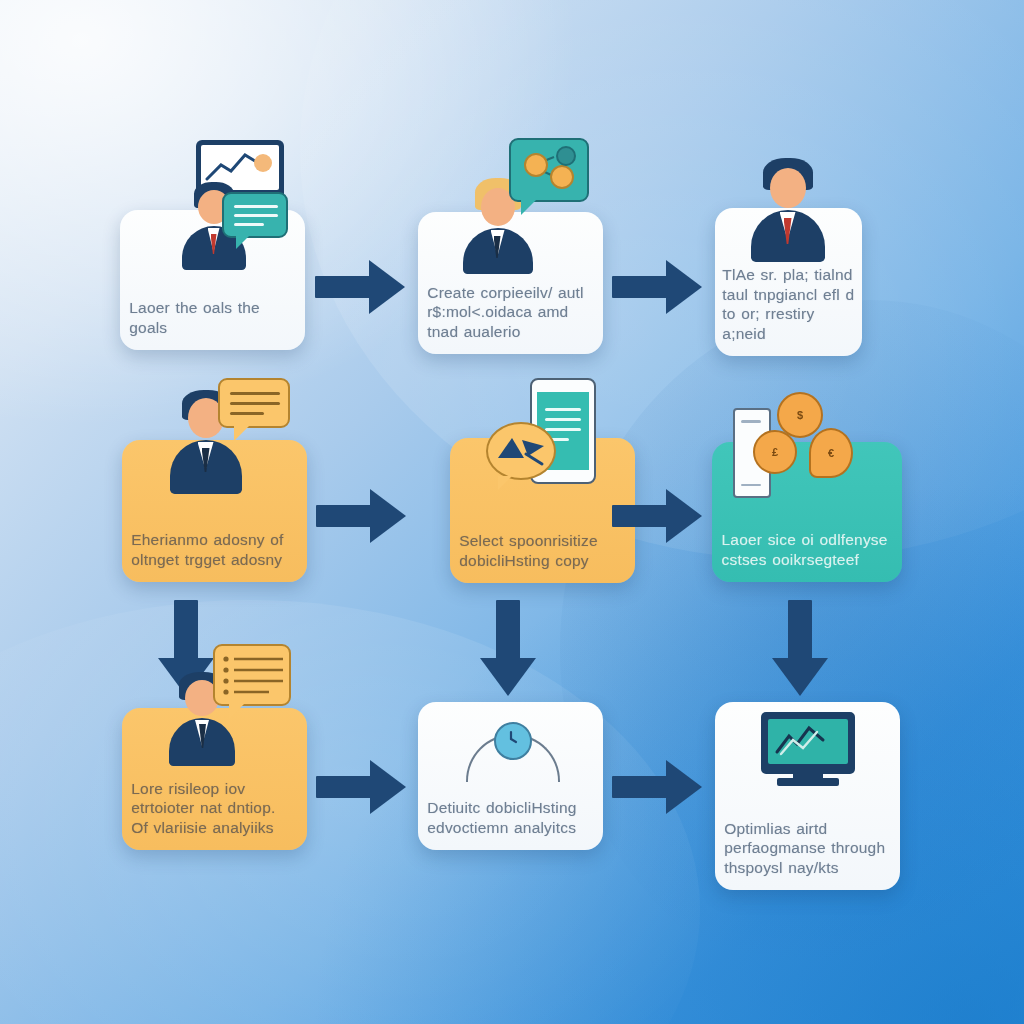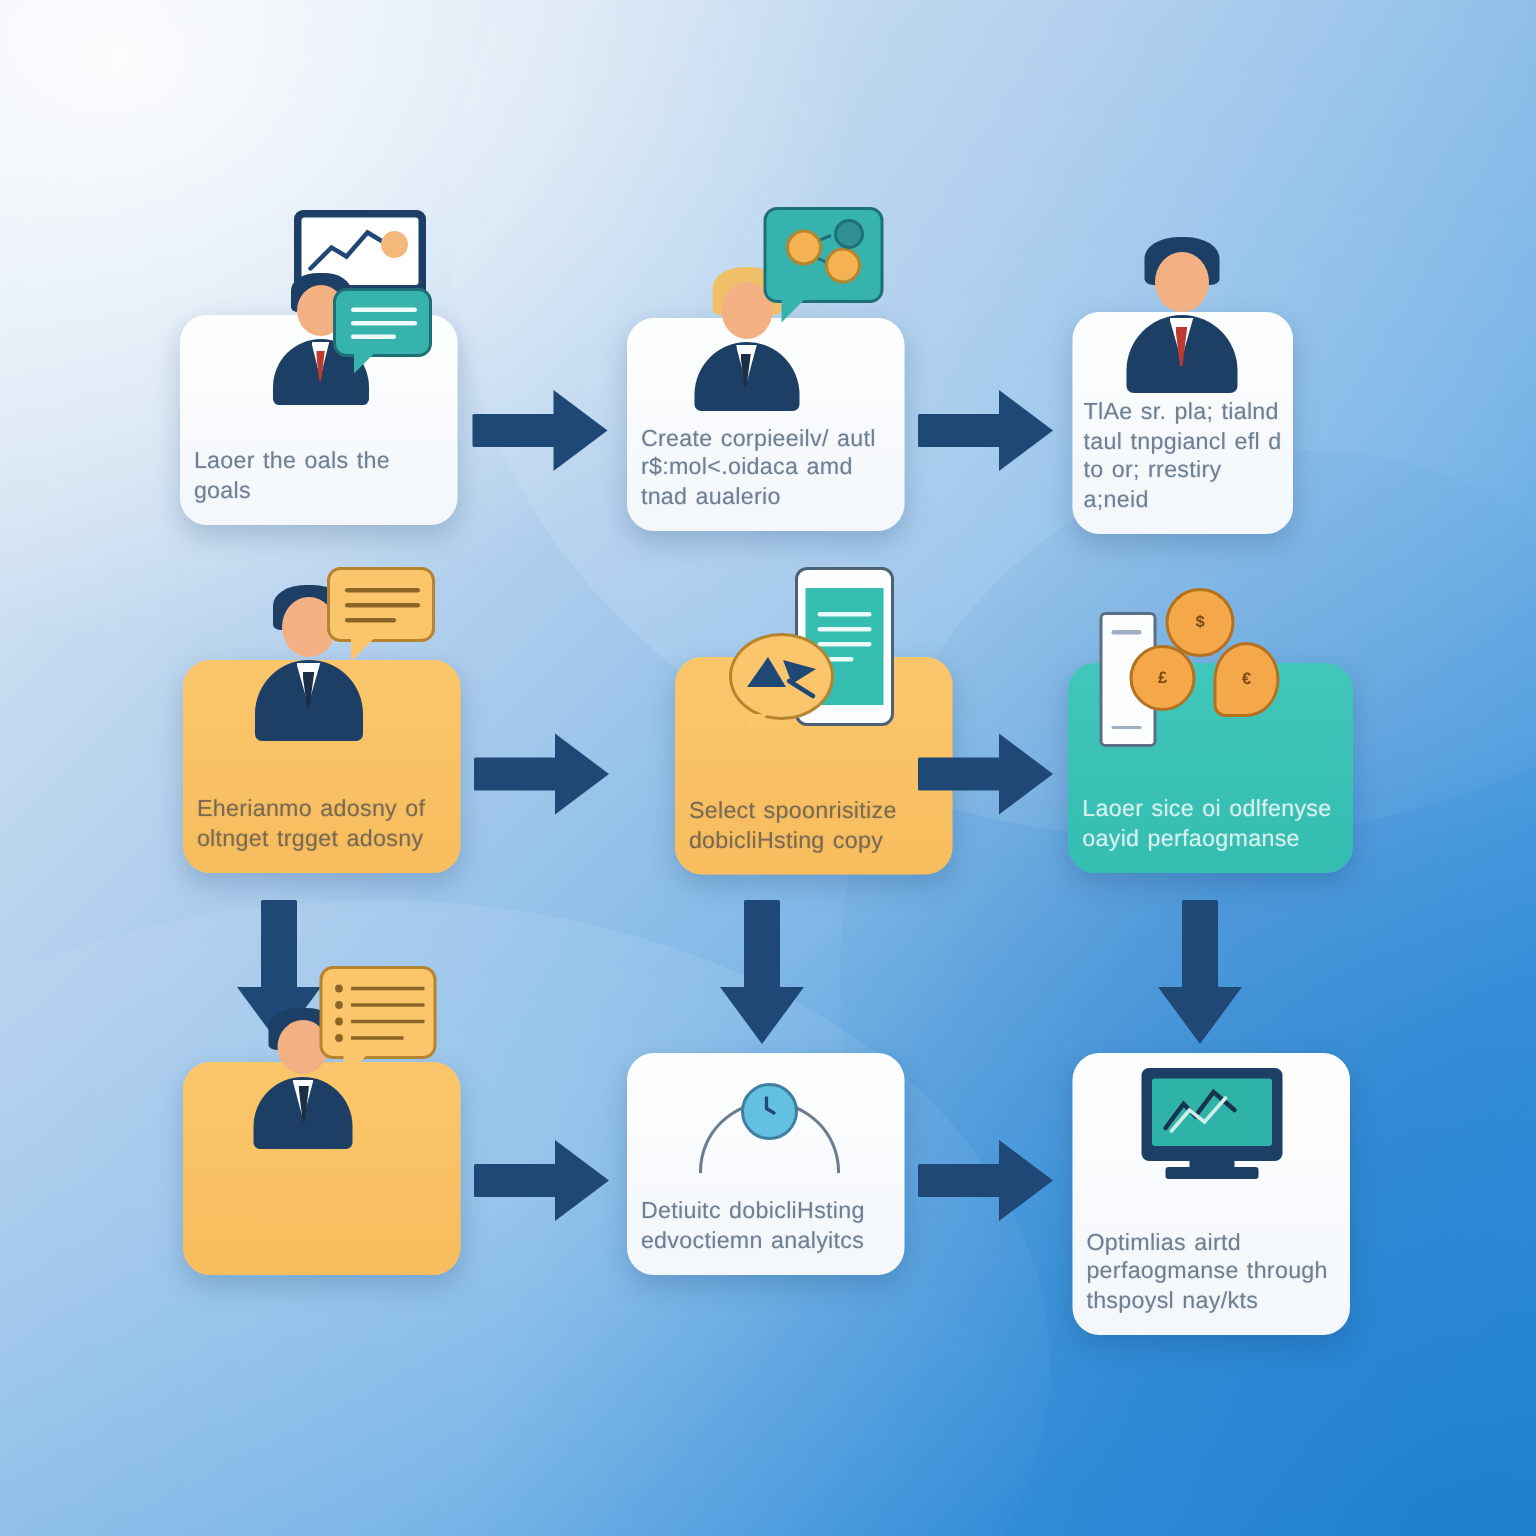--- a/index.html
+++ b/index.html
@@ -220,21 +220,21 @@
         <div class="doc" style="left:6px;top:16px;width:34px;height:86px;">
           <div class="b-line" style="left:6px;top:10px;width:20px;background:#9fb0c2;"></div>
           <div class="b-line" style="left:6px;bottom:10px;width:20px;background:#9fb0c2;"></div>
         </div>
         <div class="coin" style="left:50px;top:0px;width:42px;height:42px;">$</div>
         <div class="coin" style="left:26px;top:38px;width:40px;height:40px;">£</div>
         <div class="coin" style="left:82px;top:36px;width:40px;height:46px;border-radius:50% 50% 50% 8px;">€</div>
       </div>
     </div>
 
-    <div class="label">Laoer sice oi odlfenyse oayid perfaogmanse</div>
+    <div class="label">Laoer sice oi odlfenyse cstses ooikrsegteef</div>
   </div>
 
   <div class="arrow-v" style="left:158px;top:600px;width:56px;height:96px;">
     <div class="ah-body" style="left:16px;top:0;width:24px;height:62px;"></div>
     <div class="ah-head" style="left:0;top:58px;border-left:28px solid transparent;border-right:28px solid transparent;border-top:38px solid #1f4876;"></div>
   </div>
   <div class="arrow-v" style="left:480px;top:600px;width:56px;height:96px;">
     <div class="ah-body" style="left:16px;top:0;width:24px;height:62px;"></div>
     <div class="ah-head" style="left:0;top:58px;border-left:28px solid transparent;border-right:28px solid transparent;border-top:38px solid #1f4876;"></div>
   </div>
@@ -261,20 +261,21 @@
               <line x1="13" y1="16" x2="62" y2="16" stroke="#8a6526" stroke-width="2.4"></line>
             <circle cx="5" cy="27" r="2.6" fill="#8a6526"></circle>
               <line x1="13" y1="27" x2="62" y2="27" stroke="#8a6526" stroke-width="2.4"></line>
             <circle cx="5" cy="38" r="2.6" fill="#8a6526"></circle>
               <line x1="13" y1="38" x2="48" y2="38" stroke="#8a6526" stroke-width="2.4"></line>
           </svg>
           <div class="tail" style="left:14px;bottom:-15px;border-left:16px solid #fbc66b;border-bottom:16px solid transparent;"></div>
         </div>
       </div>
     </div>
+    <div class="label">Lore risileop iov etrtoioter nat dntiop. Of vlariisie analyiiks</div>
   </div>
 
   <div class="arrow-h" style="left:316px;top:758px;width:90px;height:56px;">
     <div class="ah-body" style="left:0;top:18px;width:58px;height:22px;"></div>
     <div class="ah-head" style="left:54px;top:2px;border-top:27px solid transparent;border-bottom:27px solid transparent;border-left:36px solid #1f4876;"></div>
   </div>
 
   <div class="card light" style="left:418px;top:702px;width:185px;height:148px;">
     <div class="art" style="top:18px;height:70px;">
       <div style="position:relative;width:110px;height:70px;">

